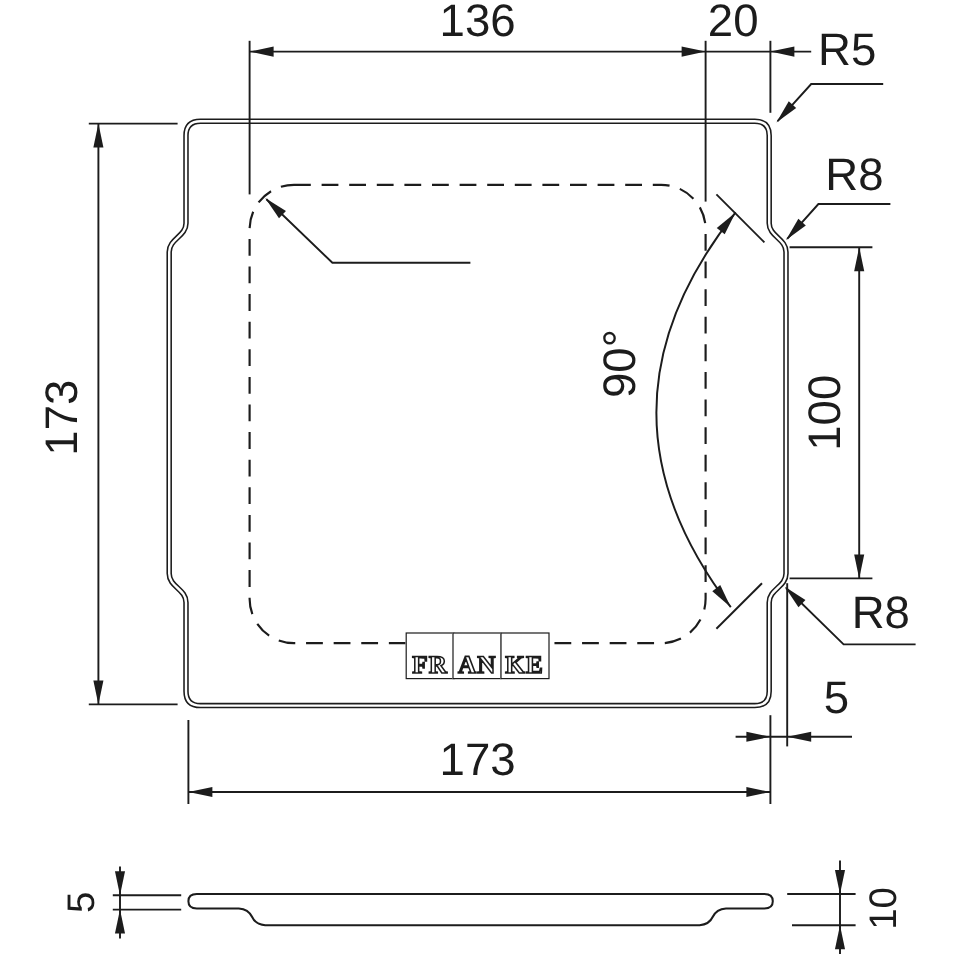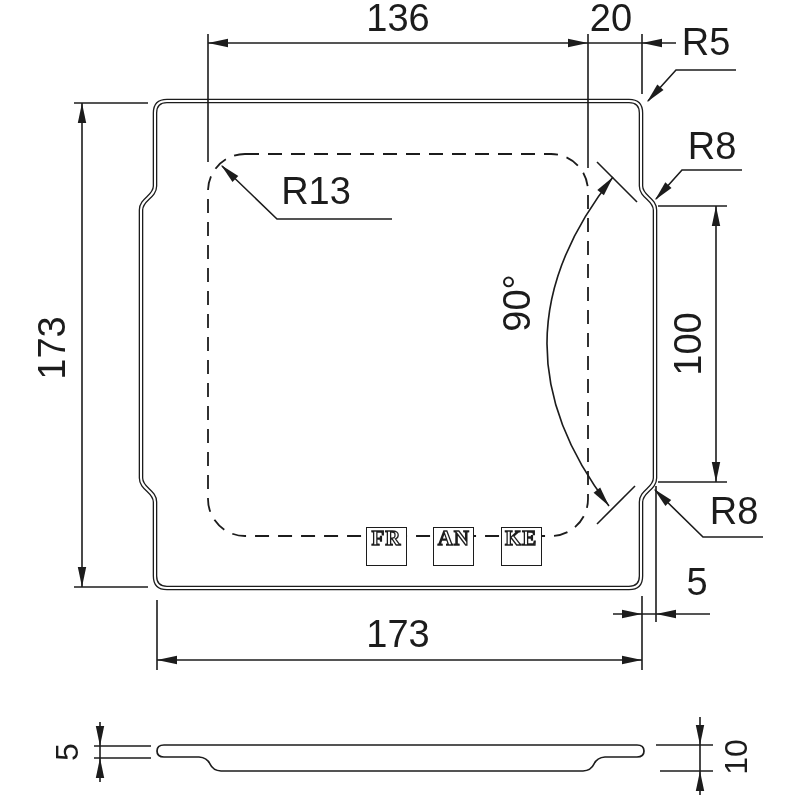--- a/index.html
+++ b/index.html
@@ -18,21 +18,21 @@
     position:absolute;transform:translate(-50%,-50%);
     font-size:38px;line-height:1;white-space:nowrap;letter-spacing:0px;
   }
   .rot{transform:translate(-50%,-50%) rotate(-90deg);}
   .small{font-size:32px;}
   .logo{
     position:absolute;left:338px;top:527px;display:flex;
   }
   .logo-box{
     width:39px;height:37px;border:1.7px solid #1c1c1c;background:#ffffff;
-    display:flex;align-items:flex-start;justify-content:center;margin-right:-1.7px;margin-left:28px;
+    display:flex;align-items:flex-end;justify-content:center;margin-right:-1.7px;
   }
   .logo-box span{
     font-family:"Liberation Serif",serif;font-weight:bold;font-size:21px;
     color:#ffffff;-webkit-text-stroke:1.3px #1c1c1c;letter-spacing:1px;line-height:1;
   }
 </style>
 </head>
 <body>
 
 <div class="canvas">
@@ -122,21 +122,20 @@
     <path class="profile" d="M 164,745 H 637 Q 644,745 644,751 Q 644,757 637,757 H 605
          Q 597,757.5 594,764 Q 591,770.5 583,771 H 221
          Q 213,770.5 210,764 Q 207,757.5 199,757 H 164
          Q 157,757 157,751 Q 157,745 164,745 Z"></path>
   </svg>
 
   <div class="dim" style="left:398px;top:18px">136</div>
   <div class="dim" style="left:611px;top:18px">20</div>
   <div class="dim" style="left:706px;top:42px">R5</div>
   <div class="dim" style="left:712px;top:146px">R8</div>
-  <div class="dim" style="left:316px;top:191px">R13</div>
   <div class="dim rot" style="left:517px;top:303px">90°</div>
   <div class="dim rot" style="left:688px;top:344px">100</div>
   <div class="dim" style="left:734px;top:511px">R8</div>
   <div class="dim" style="left:697px;top:582px">5</div>
   <div class="dim" style="left:398px;top:634px">173</div>
   <div class="dim rot" style="left:52px;top:348px">173</div>
   <div class="dim rot small" style="left:67px;top:752px">5</div>
   <div class="dim rot small" style="left:736px;top:757px">10</div>
 
   <div class="logo">

